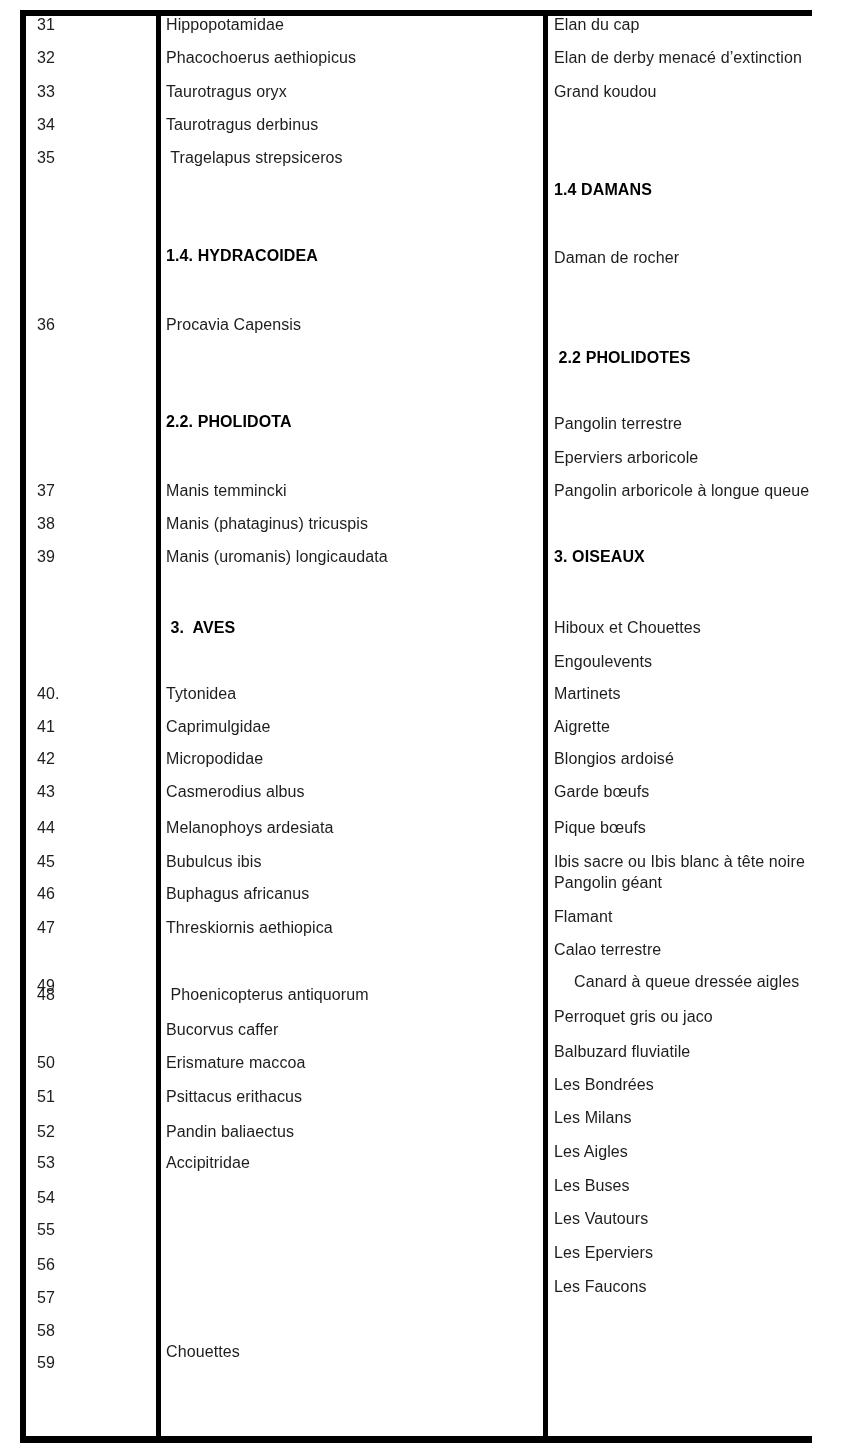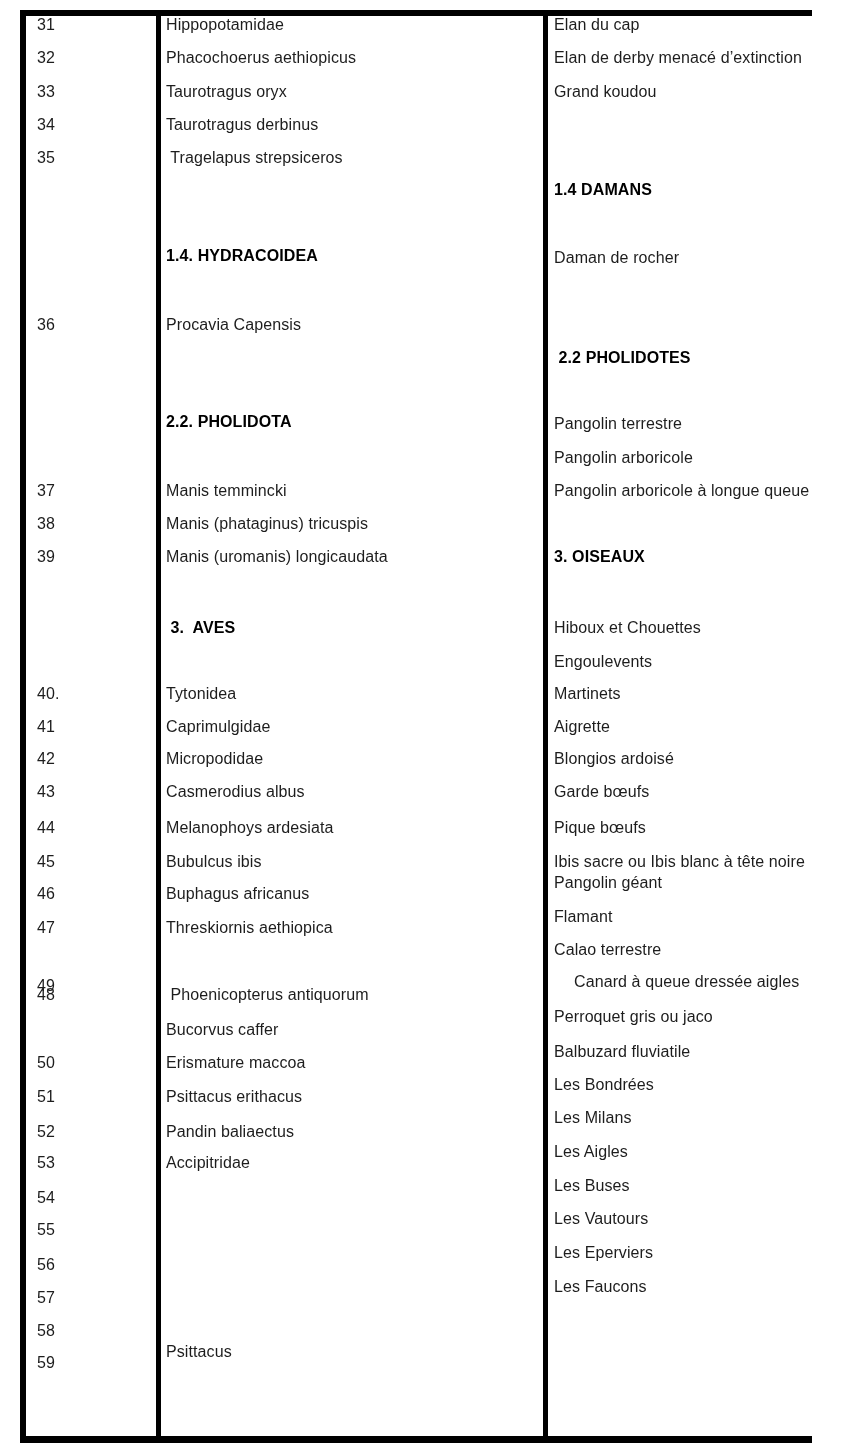--- a/index.html
+++ b/index.html
@@ -73,21 +73,21 @@
       <div class="line col-number" style="top: 148px;">35</div>
       <div class="line col-scientific" style="top: 148px;"> Tragelapus strepsiceros</div>
       <div class="line col-common bold" style="top: 180px;">1.4 DAMANS</div>
       <div class="line col-scientific bold" style="top: 246px;">1.4. HYDRACOIDEA</div>
       <div class="line col-common" style="top: 248px;">Daman de rocher</div>
       <div class="line col-number" style="top: 315px; text-align: center;">36</div>
       <div class="line col-scientific" style="top: 315px;">Procavia Capensis</div>
       <div class="line col-common bold" style="top: 348px;"> 2.2 PHOLIDOTES</div>
       <div class="line col-scientific bold" style="top: 412px;">2.2. PHOLIDOTA</div>
       <div class="line col-common" style="top: 414px;">Pangolin terrestre</div>
-      <div class="line col-common" style="top: 448px;">Pangolin arboricole</div>
+      <div class="line col-common" style="top: 448px;">Eperviers arboricole</div>
       <div class="line col-number" style="top: 481px;">37</div>
       <div class="line col-scientific" style="top: 481px;">Manis temmincki</div>
       <div class="line col-common" style="top: 481px;">Pangolin arboricole à longue queue</div>
       <div class="line col-number" style="top: 514px;">38</div>
       <div class="line col-scientific" style="top: 514px;">Manis (phataginus) tricuspis</div>
       <div class="line col-number" style="top: 547px;">39</div>
       <div class="line col-scientific" style="top: 547px;">Manis (uromanis) longicaudata</div>
       <div class="line col-common bold" style="top: 547px;">3. OISEAUX</div>
       <div class="line col-scientific bold" style="top: 618px;"> 3.  AVES</div>
       <div class="line col-common" style="top: 618px;">Hiboux et Chouettes</div>
@@ -137,16 +137,16 @@
       <div class="line col-scientific" style="top: 1153px;">Accipitridae</div>
       <div class="line col-common" style="top: 1176px;">Les Buses</div>
       <div class="line col-number" style="top: 1188px;">54</div>
       <div class="line col-common" style="top: 1209px;">Les Vautours</div>
       <div class="line col-number" style="top: 1220px;">55</div>
       <div class="line col-common" style="top: 1243px;">Les Eperviers</div>
       <div class="line col-number" style="top: 1255px;">56</div>
       <div class="line col-common" style="top: 1277px;">Les Faucons</div>
       <div class="line col-number" style="top: 1288px;">57</div>
       <div class="line col-number" style="top: 1321px;">58</div>
-      <div class="line col-scientific" style="top: 1342px;">Psittacus</div>
+      <div class="line col-scientific" style="top: 1342px;">Chouettes</div>
       <div class="line col-number" style="top: 1353px;">59</div>
     </div>
 </div>
 
 </body></html>

